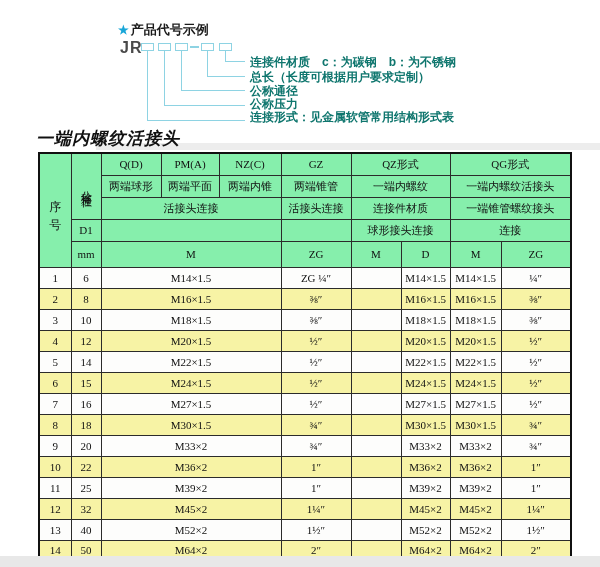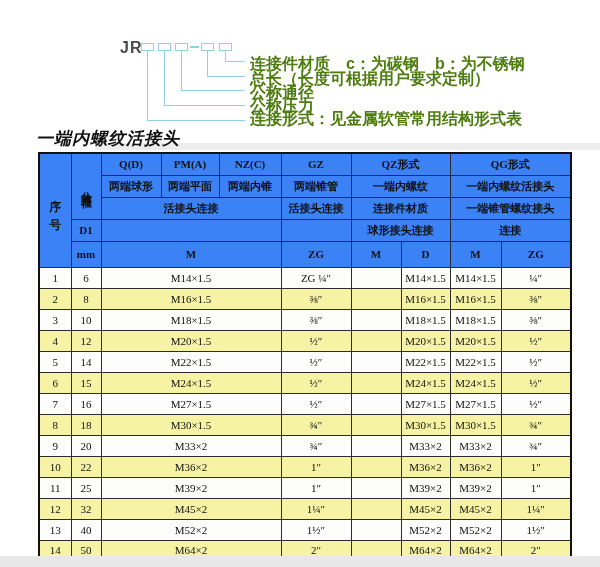--- a/index.html
+++ b/index.html
@@ -11,21 +11,21 @@
 
   
   .diagram { position:absolute; left:0; top:0; width:600px; height:130px; }
   .diagram-heading { position:absolute; left:118px; top:21px; font-size:13px; font-weight:bold; color:#1a1a1a; }
   .star { color:#18a6d8; font-size:12px; margin-right:2px; }
   .code-prefix { position:absolute; left:120px; top:39px; font-size:16px; font-weight:bold; color:#4a4a4a; letter-spacing:1px; }
   .code-box { position:absolute; top:43px; width:13px; height:8px; border:1px solid #8ed3e3; background:#ffffff; }
   .code-dash { position:absolute; top:46px; width:9px; height:2px; background:#8ed3e3; }
   .vline { position:absolute; width:1px; background:#8ed3e3; }
   .hline { position:absolute; height:1px; background:#8ed3e3; }
-  .diag-label { position:absolute; left:250px; font-size:16px; font-weight:bold; color:#4d7c0f; white-space:nowrap; }
+  .diag-label { position:absolute; left:250px; font-size:12px; font-weight:bold; color:#0f766e; white-space:nowrap; }
 
   
   .title {
     position:absolute; left:36px; top:127px;
     font-family:"DejaVu Serif","Liberation Serif",serif;
     font-style:italic; font-weight:bold; font-size:17px; color:#111;
     letter-spacing:1px; white-space:nowrap;
   }
 
   
@@ -33,21 +33,21 @@
     position:absolute; left:38px; top:152px;
     border-collapse:collapse; table-layout:fixed; width:532px;
     font-family:"Liberation Serif","DejaVu Serif",serif;
     font-size:11px; color:#111;
   }
   table.ref th, table.ref td {
     border:1px solid #2b2b2b; text-align:center; vertical-align:middle;
     padding:0; overflow:hidden; white-space:nowrap;
   }
   table.ref { border:2px solid #111; }
-  table.ref th { background:#3b82f6; font-weight:bold; }
+  table.ref th { background:#86efac; font-weight:normal; }
   tr.hr { height:22px; }
   tr.hr-last { height:26px; }
   tbody tr { height:21px; }
   tbody tr.row-white td { background:#fdfdfc; }
   tbody tr.row-yellow td { background:#f7f3a5; }
   .v-text {
     writing-mode:vertical-rl; text-orientation:upright;
     display:inline-block; line-height:1;
   }
   .v-seq { letter-spacing:1.6em; font-size:12px; }
@@ -57,20 +57,23 @@
   
   .bottom-strip { position:absolute; left:0; top:556px; width:600px; height:11px; background:#e8e8e8; }
   .title-strip { position:absolute; left:96px; top:143px; width:504px; height:7px; background:#ededed; }
 </style>
 </head>
 <body>
 
 <div class="page">
 
   <div class="diagram">
+    <div class="diagram-heading">
+      <span class="star">★</span><span>产品代号示例</span>
+    </div>
     <span class="code-prefix">JR</span>
 
     <div class="code-box" style="left:141px;"></div>
     <div class="code-box" style="left:158px;"></div>
     <div class="code-box" style="left:175px;"></div>
     <div class="code-dash" style="left:190px;"></div>
     <div class="code-box" style="left:201px;"></div>
     <div class="code-box" style="left:219px;"></div>
 
     <div class="vline" style="left:225px; top:51px; height:10px;"></div>

